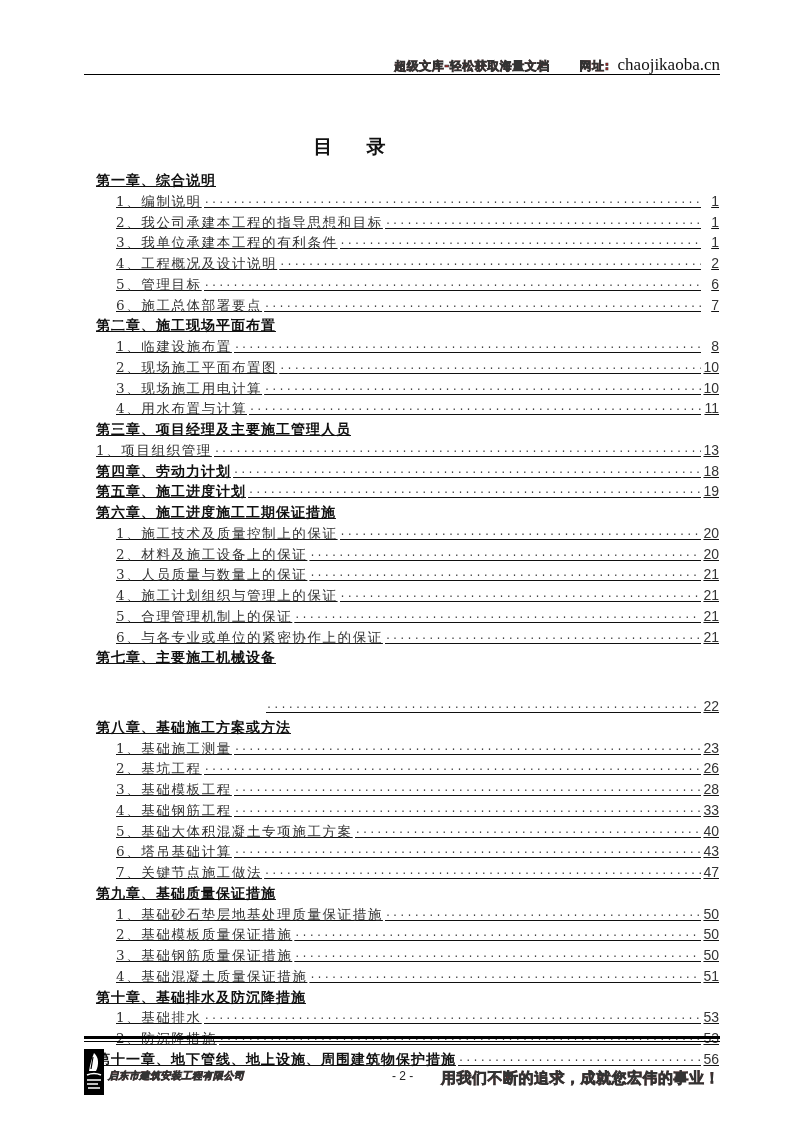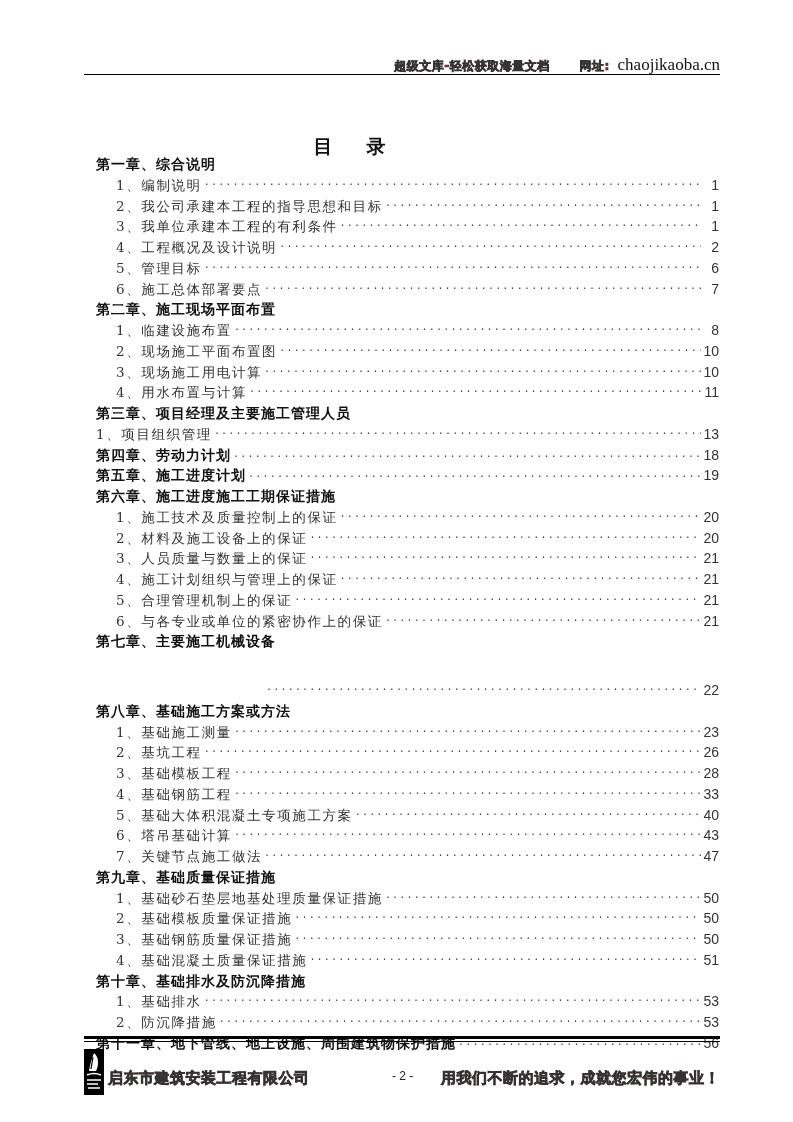--- a/index.html
+++ b/index.html
@@ -6,37 +6,37 @@
     body { width: 793px; height: 1122px; position: relative; overflow: hidden; font-family: "DejaVu Serif", serif; color: #111; }
 
     .page-header { position: absolute; left: 84px; top: 52px; width: 636px; height: 22px; border-bottom: 1.5px solid #000; }
     .header-text { position: absolute; right: 0; top: 3px; font-size: 12px; white-space: nowrap; }
     .outline-cn { font-family: "DejaVu Sans", sans-serif; font-weight: bold; color: #b91c1c; -webkit-text-stroke: 0.7px #333; letter-spacing: 0.5px; }
     .header-url { font-family: "Liberation Serif", serif; font-size: 17px; color: #111; margin-left: 4px; }
     .header-gap { display: inline-block; width: 22px; }
 
     .toc-title { position: absolute; left: 0; width: 679px; top: 122px; text-align: center; font-family: "DejaVu Sans", sans-serif; font-weight: bold; font-size: 19px; letter-spacing: 34px; padding-left: 54px; box-sizing: border-box; margin-top: 12px; }
 
-    .toc { position: absolute; left: 96px; top: 154px; width: 623px; }
+    .toc { position: absolute; left: 96px; top: 170px; width: 623px; text-decoration: underline; }
     .row { position: relative; height: 20.75px; line-height: 20.75px; font-size: 13.5px; white-space: nowrap; display: flex; align-items: baseline; }
     .row.chapter { font-family: "DejaVu Sans", sans-serif; font-weight: bold; font-size: 14px; letter-spacing: 1px; }
-    .row.item { font-family: "DejaVu Serif", serif; color: #333; letter-spacing: 1.6px; align-items: center; }
+    .row.item { font-family: "DejaVu Serif", serif; color: #333; letter-spacing: 1.6px; }
     .row .label { flex: 0 0 auto; }
     .row .leader { flex: 1 1 auto; overflow: hidden; color: #444; font-family: "DejaVu Sans Mono", monospace; font-size: 10px; letter-spacing: 1.2px; font-weight: normal; margin: 0 2px; }
     .row .leader::before { content: "··································································································································································"; }
     .row .page { flex: 0 0 auto; font-family: "Liberation Sans", sans-serif; font-weight: normal; font-size: 14px; color: #333; letter-spacing: 0; min-width: 16px; text-align: right; }
 
     .indent1 { padding-left: 20px; }
 
     .page-footer { position: absolute; left: 84px; top: 1036px; width: 636px; }
     .footer-rule { border-top: 3px solid #000; height: 2px; border-bottom: 1px solid #000; margin-bottom: 5px; }
     .footer-row { position: relative; height: 50px; }
     .logo { position: absolute; left: 0; top: 2px; width: 20px; height: 46px; background: #000; }
     .logo svg { width: 20px; height: 46px; display: block; }
-    .company { position: absolute; left: 24px; top: 22px; font-size: 15px; }
+    .company { position: absolute; left: 24px; top: 22px; font-size: 10px; font-style: italic; }
     .page-num { position: absolute; left: 308px; top: 22px; font-family: "Liberation Sans", sans-serif; font-size: 12px; color: #222; }
     .slogan { position: absolute; right: 0; top: 22px; font-size: 15px; }
   </style>
 </head>
 <body>
 
 <div class="page-header">
   <div class="header-text">
     <span class="outline-cn">超级文库-轻松获取海量文档</span>
     <span class="header-gap"></span>

